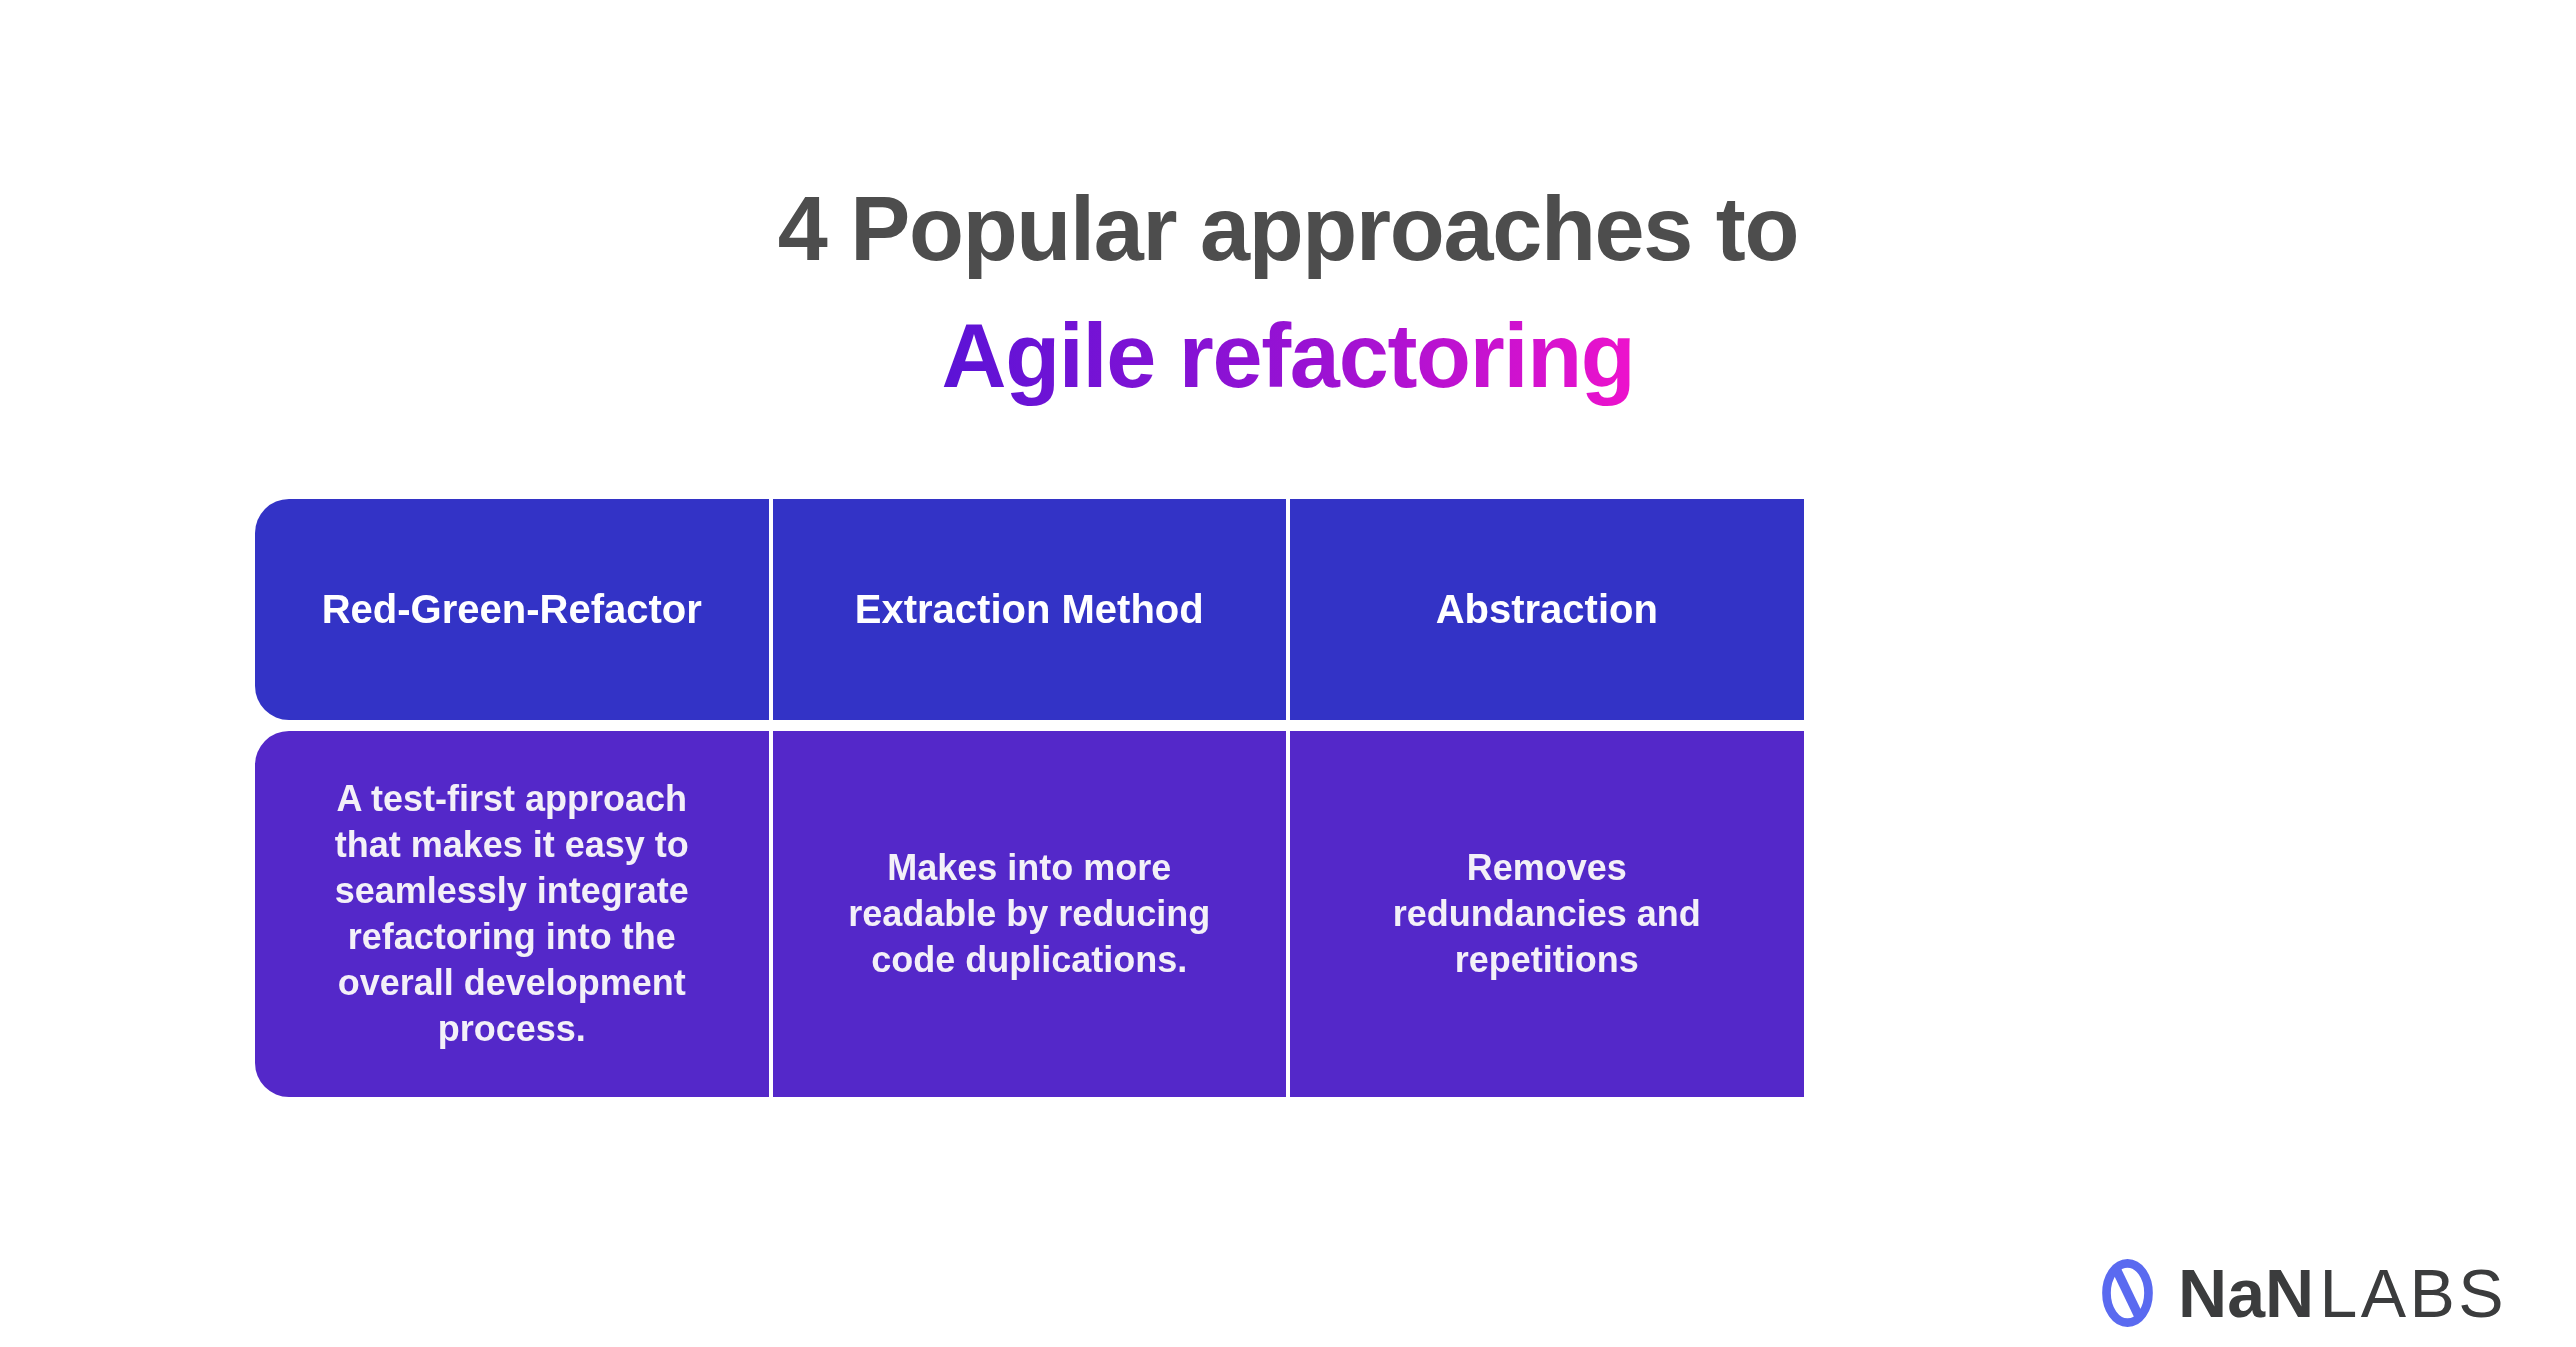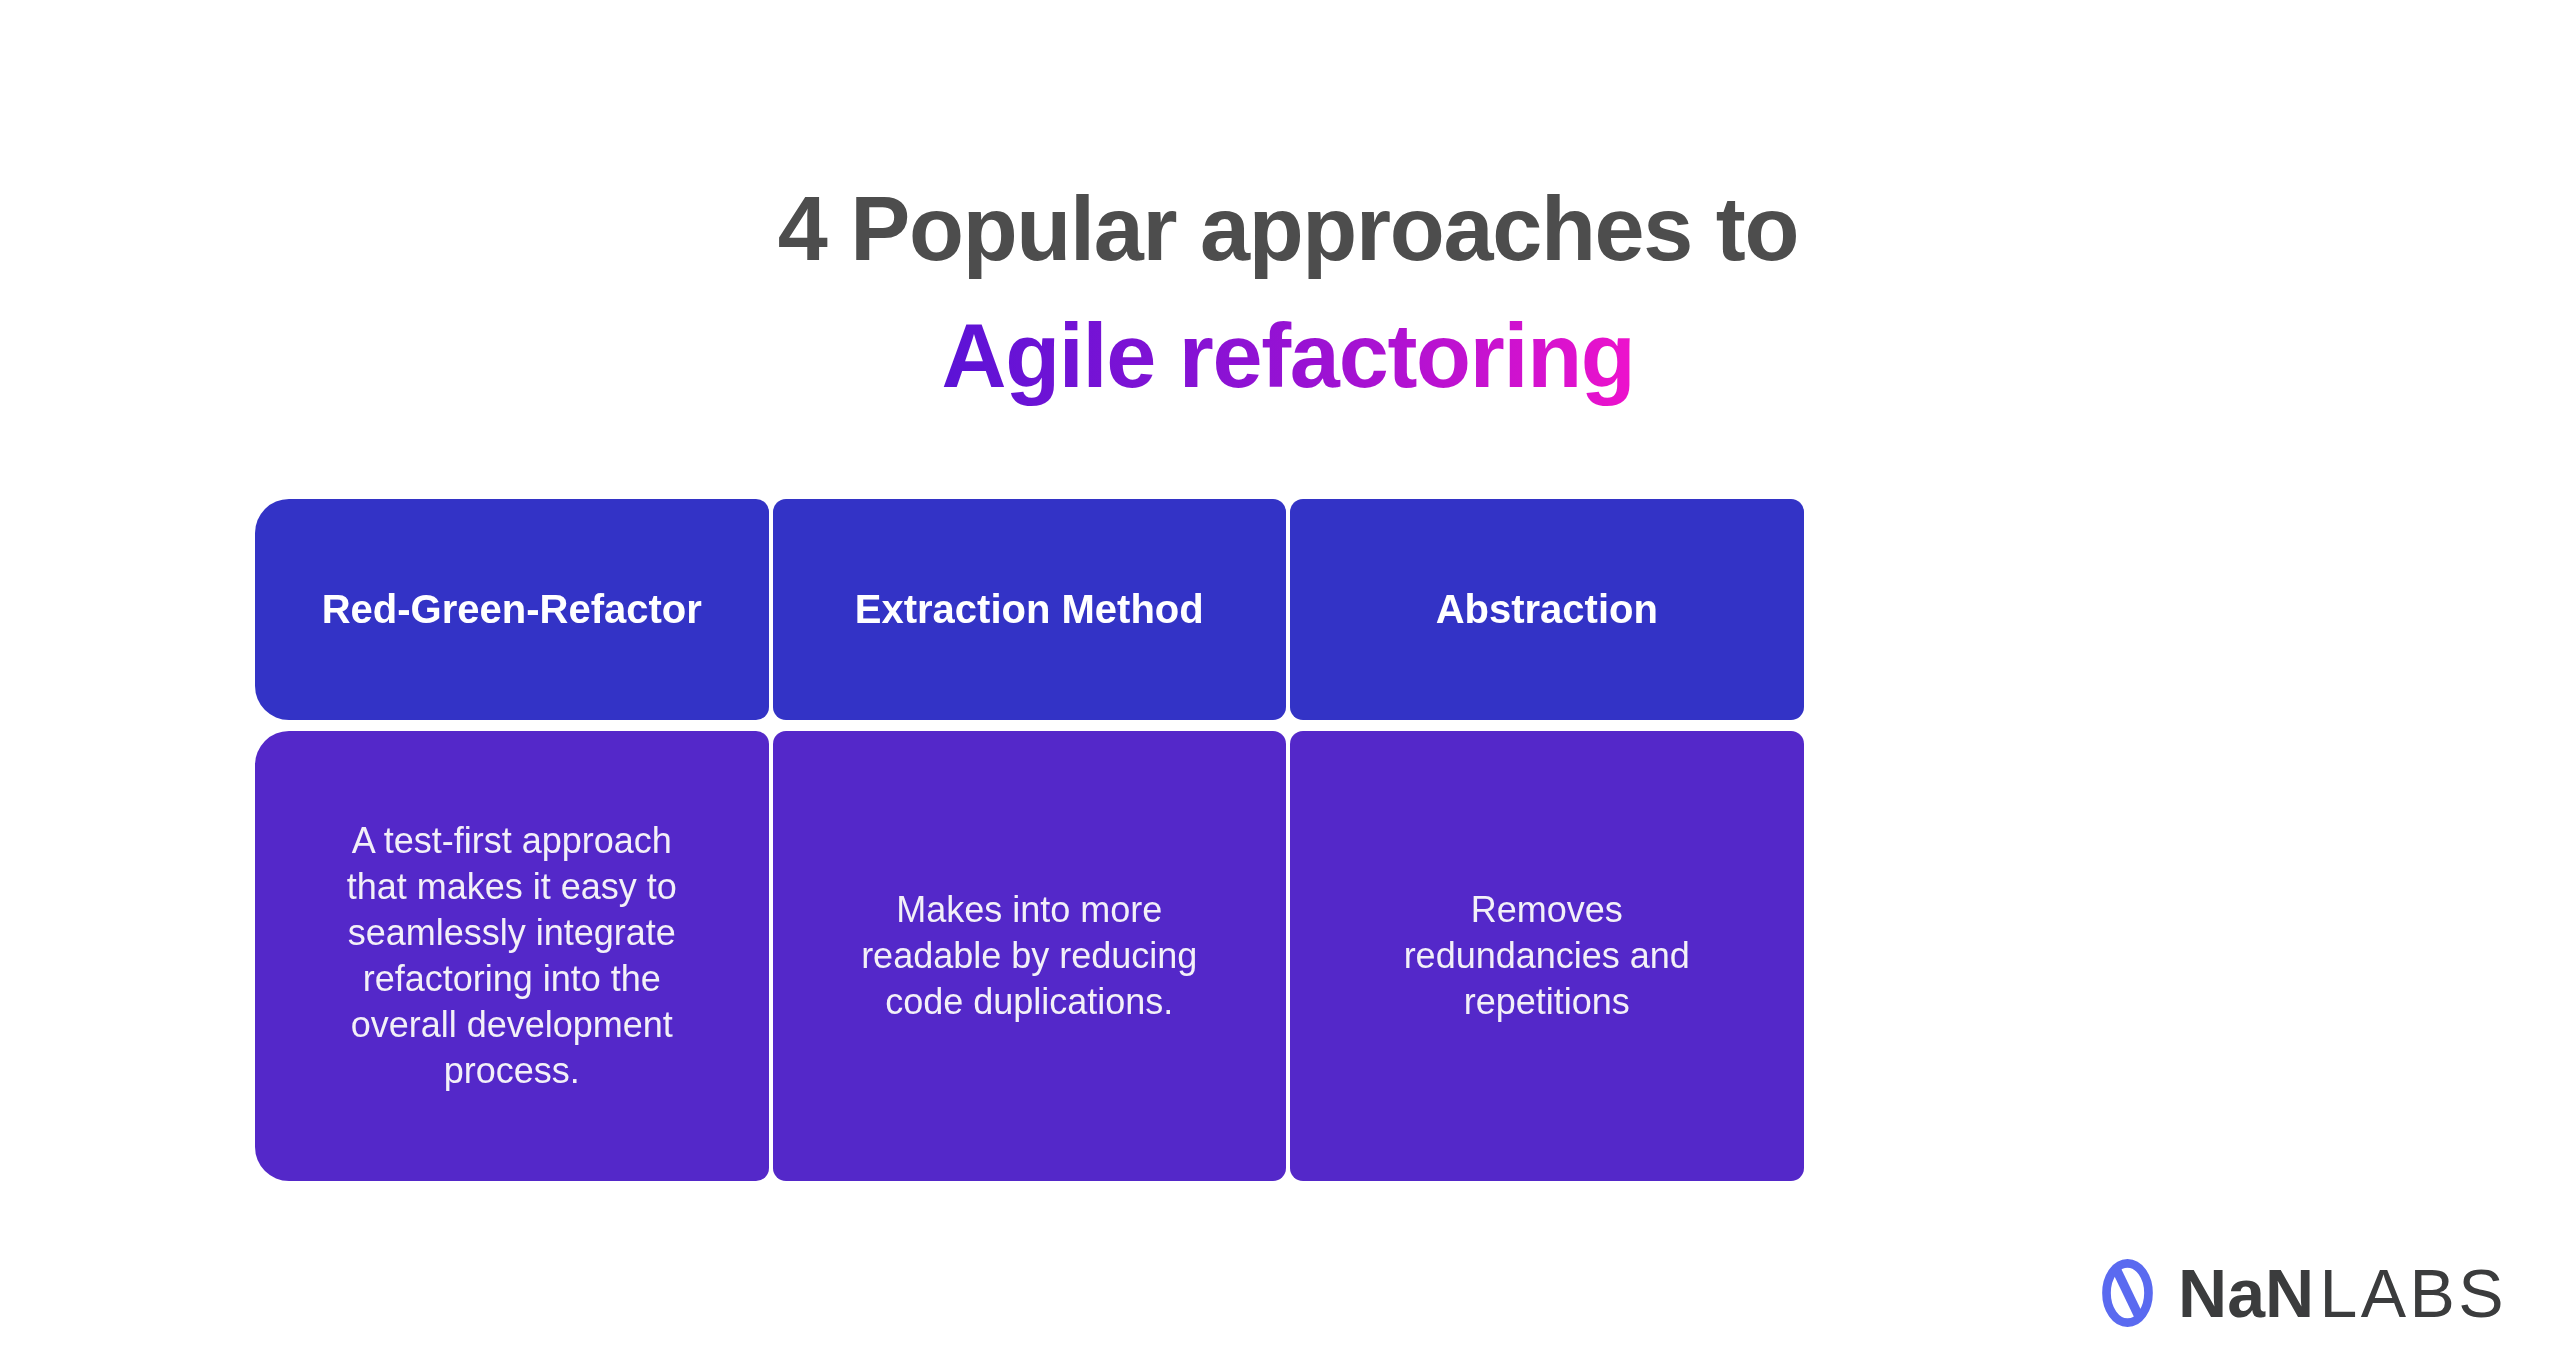--- a/index.html
+++ b/index.html
@@ -55,28 +55,28 @@
     grid-template-columns: repeat(4, 1fr);
     column-gap: 4px;
     border-radius: 34px;
     overflow: hidden;
   }
   .t-row.header {
     height: 221px;
     margin-bottom: 11.4px;
   }
   .t-row.body {
-    height: 450px;
+    height: 366px;
+    font-weight: bold;
   }
   .cell {
     display: flex;
     align-items: center;
     justify-content: center;
     text-align: center;
-    border-radius: 13px;
   }
   .cell.head {
     background: #3333c6;
     color: #ffffff;
     font-weight: bold;
     font-size: 40px;
     letter-spacing: 0;
   }
   .cell.desc {
     background: #5428c9;

